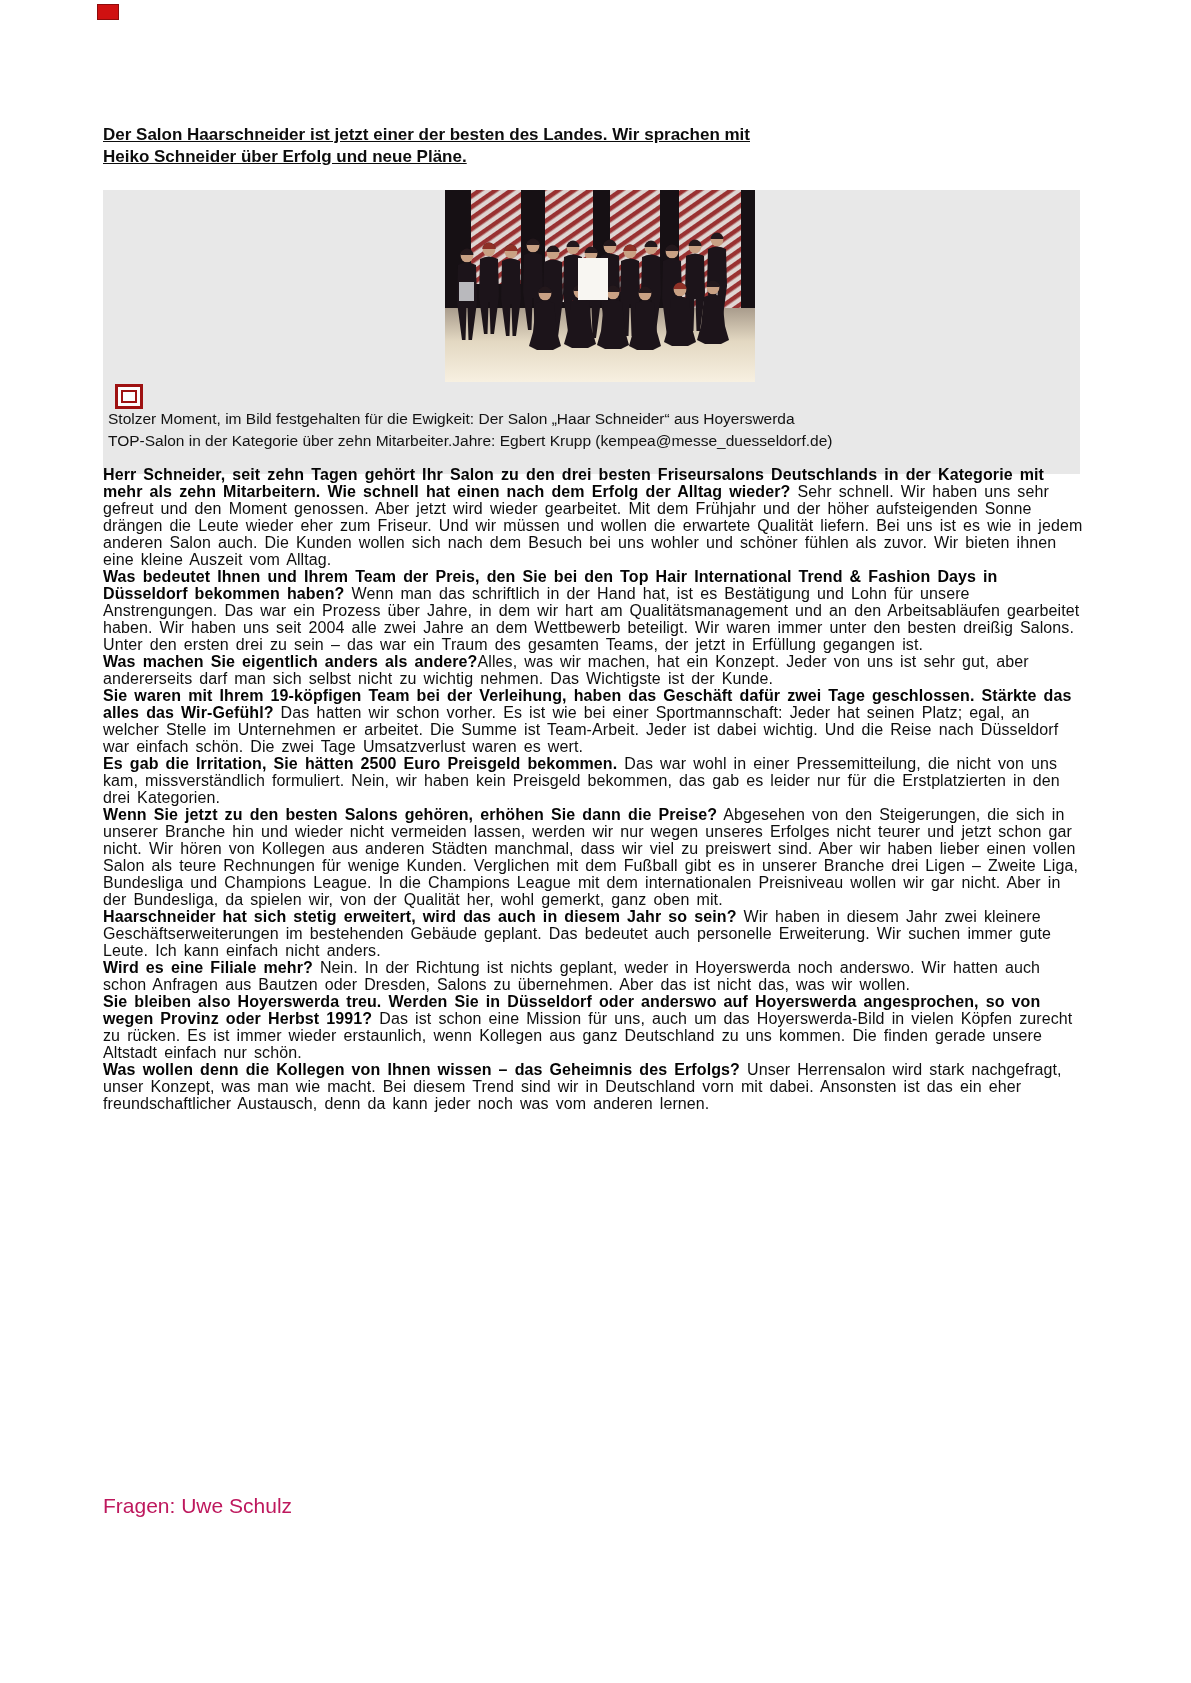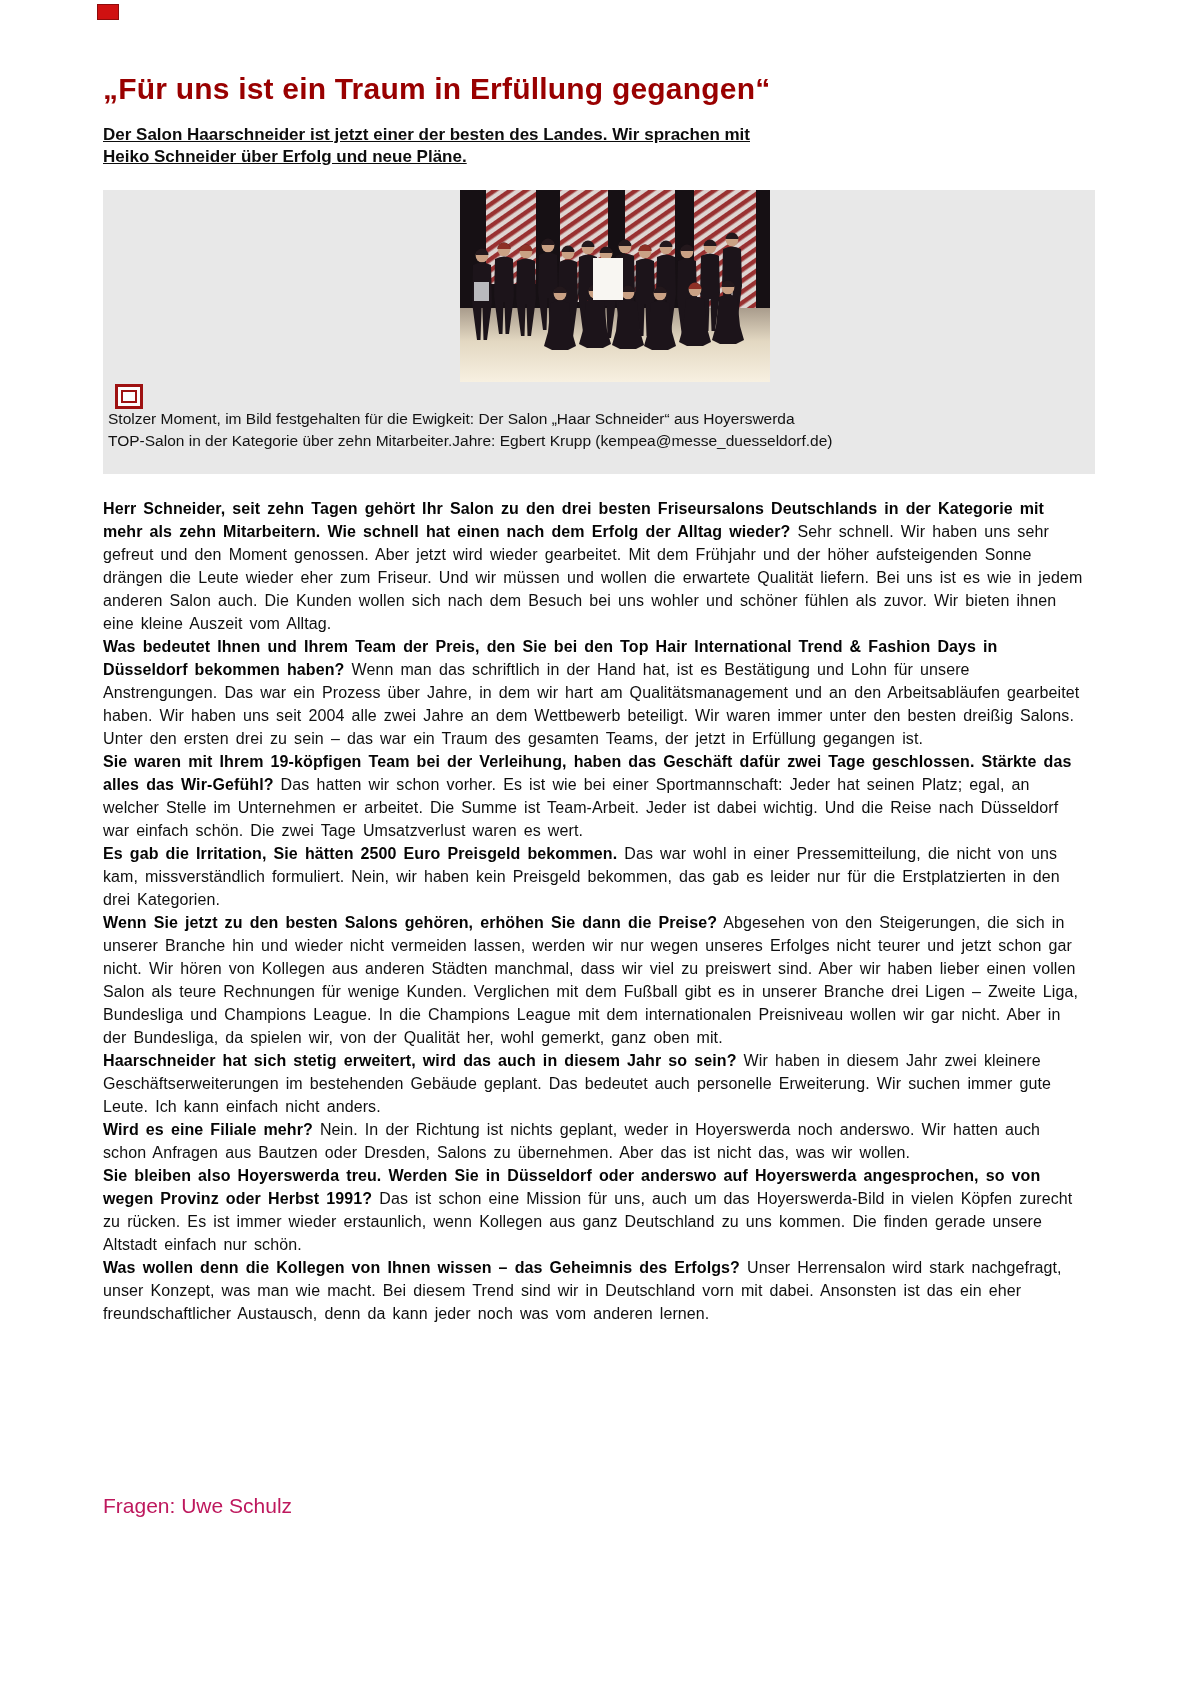--- a/index.html
+++ b/index.html
@@ -25,62 +25,60 @@
   .lead {
     position: absolute; left: 103px; top: 124px;
     font-size: 17px; font-weight: bold; color: #0d0d0d;
     line-height: 21.5px;
   }
   .lead div { white-space: nowrap; text-decoration: underline; }
   .photo-panel {
     position: absolute; left: 103px; top: 190px;
     width: 977px; height: 284px;
     background: #e8e8e8;
-    padding-left: 15px;
   }
   .photo {
     display: block; margin-left: 342px; margin-top: 0;
   }
   .enlarge-icon {
     position: absolute; left: 12px; top: 194px;
     width: 22px; height: 19px;
     border: 3px solid #9e1111; background: #fdfdfd;
     cursor: pointer;
   }
   .enlarge-icon .inner {
     margin: 3px; height: 9px;
     border: 2px solid #9e1111;
   }
   .caption {
     position: absolute; left: 5px; top: 218px;
     font-size: 15.5px; line-height: 22px; color: #121212;
   }
   .caption div { white-space: nowrap; }
   .body-text {
-    position: absolute; left: 103px; top: 497px;
+    position: absolute; left: 103px; top: 466px;
     width: 985px;
-    font-size: 16px; line-height: 23px;
+    font-size: 16px; line-height: 17px;
     letter-spacing: 0.1px; word-spacing: 2.5px;
     color: #0f0f0f;
   }
   .body-text p { margin: 0; }
   .body-text b { color: #050505; }
   .footer-line {
     position: absolute; left: 103px; top: 1494px;
     font-size: 21px; color: #be185d;
   }
 </style>
 </head>
 <body>
 
 <div class="page">
 
   <div class="red-marker"></div>
 
-  <h1 class="headline">„Für uns ist ein Traum in Erfüllung gegangen“</h1>
 
   <div class="lead">
     <div>Der Salon Haarschneider ist jetzt einer der besten des Landes. Wir sprachen mit</div>
     <div>Heiko Schneider über Erfolg und neue Pläne.</div>
   </div>
 
   <div class="photo-panel">
     <svg class="photo" viewBox="0 0 310 192" width="310" height="192" aria-hidden="true">
       <defs>
         <linearGradient id="floorG" x1="0" y1="0" x2="0" y2="1">
@@ -144,20 +142,21 @@
       <div>Stolzer Moment, im Bild festgehalten für die Ewigkeit: Der Salon „Haar Schneider“ aus Hoyerswerda</div>
       <div>TOP-Salon in der Kategorie über zehn Mitarbeiter.Jahre: Egbert Krupp (kempea@messe_duesseldorf.de)</div>
     </div>
   </div>
 
   <div class="body-text">
   <p class="qa"><b>Herr Schneider, seit zehn Tagen gehört Ihr Salon zu den drei besten Friseursalons Deutschlands in der Kategorie mit mehr als zehn Mitarbeitern. Wie schnell hat einen nach dem Erfolg der Alltag wieder?</b><span> Sehr schnell. Wir haben uns sehr gefreut und den Moment genossen. Aber jetzt wird wieder gearbeitet. Mit dem Frühjahr und der höher aufsteigenden Sonne drängen die Leute wieder eher zum Friseur. Und wir müssen und wollen die erwartete Qualität liefern. Bei uns ist es wie in jedem anderen Salon auch. Die Kunden wollen sich nach dem Besuch bei uns wohler und schöner fühlen als zuvor. Wir bieten ihnen eine kleine Auszeit vom Alltag.</span></p>
 
   <p class="qa"><b>Was bedeutet Ihnen und Ihrem Team der Preis, den Sie bei den Top Hair International Trend &amp; Fashion Days in Düsseldorf bekommen haben?</b><span> Wenn man das schriftlich in der Hand hat, ist es Bestätigung und Lohn für unsere Anstrengungen. Das war ein Prozess über Jahre, in dem wir hart am Qualitätsmanagement und an den Arbeitsabläufen gearbeitet haben. Wir haben uns seit 2004 alle zwei Jahre an dem Wettbewerb beteiligt. Wir waren immer unter den besten dreißig Salons. Unter den ersten drei zu sein – das war ein Traum des gesamten Teams, der jetzt in Erfüllung gegangen ist.</span></p>
 
+  <p class="qa"><b>Was machen Sie eigentlich anders als andere?</b><span>Alles, was wir machen, hat ein Konzept. Jeder von uns ist sehr gut, aber andererseits darf man sich selbst nicht zu wichtig nehmen. Das Wichtigste ist der Kunde.</span></p>
 
   <p class="qa"><b>Sie waren mit Ihrem 19-köpfigen Team bei der Verleihung, haben das Geschäft dafür zwei Tage geschlossen. Stärkte das alles das Wir-Gefühl?</b><span> Das hatten wir schon vorher. Es ist wie bei einer Sportmannschaft: Jeder hat seinen Platz; egal, an welcher Stelle im Unternehmen er arbeitet. Die Summe ist Team-Arbeit. Jeder ist dabei wichtig. Und die Reise nach Düsseldorf war einfach schön. Die zwei Tage Umsatzverlust waren es wert.</span></p>
 
   <p class="qa"><b>Es gab die Irritation, Sie hätten 2500 Euro Preisgeld bekommen.</b><span> Das war wohl in einer Pressemitteilung, die nicht von uns kam, missverständlich formuliert. Nein, wir haben kein Preisgeld bekommen, das gab es leider nur für die Erstplatzierten in den drei Kategorien.</span></p>
 
   <p class="qa"><b>Wenn Sie jetzt zu den besten Salons gehören, erhöhen Sie dann die Preise?</b><span> Abgesehen von den Steigerungen, die sich in unserer Branche hin und wieder nicht vermeiden lassen, werden wir nur wegen unseres Erfolges nicht teurer und jetzt schon gar nicht. Wir hören von Kollegen aus anderen Städten manchmal, dass wir viel zu preiswert sind. Aber wir haben lieber einen vollen Salon als teure Rechnungen für wenige Kunden. Verglichen mit dem Fußball gibt es in unserer Branche drei Ligen – Zweite Liga, Bundesliga und Champions League. In die Champions League mit dem internationalen Preisniveau wollen wir gar nicht. Aber in der Bundesliga, da spielen wir, von der Qualität her, wohl gemerkt, ganz oben mit.</span></p>
 
   <p class="qa"><b>Haarschneider hat sich stetig erweitert, wird das auch in diesem Jahr so sein?</b><span> Wir haben in diesem Jahr zwei kleinere Geschäftserweiterungen im bestehenden Gebäude geplant. Das bedeutet auch personelle Erweiterung. Wir suchen immer gute Leute. Ich kann einfach nicht anders.</span></p>
 
   <p class="qa"><b>Wird es eine Filiale mehr?</b><span> Nein. In der Richtung ist nichts geplant, weder in Hoyerswerda noch anderswo. Wir hatten auch schon Anfragen aus Bautzen oder Dresden, Salons zu übernehmen. Aber das ist nicht das, was wir wollen.</span></p>

